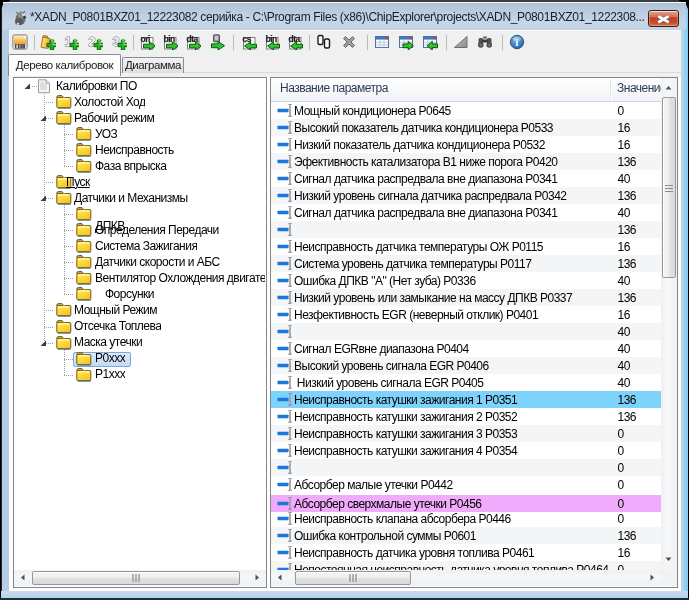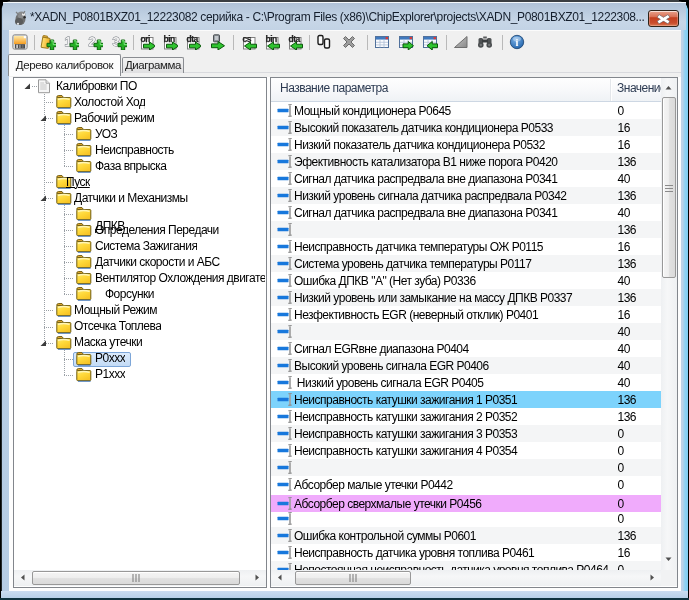--- a/index.html
+++ b/index.html
@@ -713,20 +713,21 @@
       </svg>
       <div class="abs txt" style="left:23px;top:1.5px;height:14px;line-height:14px;">Абсорбер сверхмалые утечки P0456</div>
       <div class="abs txt" style="left:346.5px;top:1.5px;height:14px;line-height:14px;">0</div>
     </div>
 <div class="abs" style="left:0;top:408px;width:390px;height:17px;">
       <svg class="abs" style="left:6px;top:2px" width="17" height="13" viewBox="0 0 17 13">
         <rect x="0.5" y="4.8" width="11" height="3.4" rx="0.5" fill="#1878dc"></rect>
         <path d="M11.3 0.8 l3.4 -0.3 M13 0.7 V12.2 M11.3 12.4 l3.4 -0.3" stroke="#909090" stroke-width="1.1" fill="none"></path>
         <path d="M13 2 V11" stroke="#a8a8a8" stroke-width="1.6" fill="none"></path>
       </svg>
+      <div class="abs txt" style="left:23px;top:1.5px;height:14px;line-height:14px;">Неисправность клапана абсорбера P0446</div>
       <div class="abs txt" style="left:346.5px;top:1.5px;height:14px;line-height:14px;">0</div>
     </div>
 <div class="abs" style="left:0;top:425px;width:390px;height:17px;background:#f4f5f6;">
       <svg class="abs" style="left:6px;top:2px" width="17" height="13" viewBox="0 0 17 13">
         <rect x="0.5" y="4.8" width="11" height="3.4" rx="0.5" fill="#1878dc"></rect>
         <path d="M11.3 0.8 l3.4 -0.3 M13 0.7 V12.2 M11.3 12.4 l3.4 -0.3" stroke="#909090" stroke-width="1.1" fill="none"></path>
         <path d="M13 2 V11" stroke="#a8a8a8" stroke-width="1.6" fill="none"></path>
       </svg>
       <div class="abs txt" style="left:23px;top:1.5px;height:14px;line-height:14px;">Ошибка контрольной суммы P0601</div>
       <div class="abs txt" style="left:346.5px;top:1.5px;height:14px;line-height:14px;">136</div>

